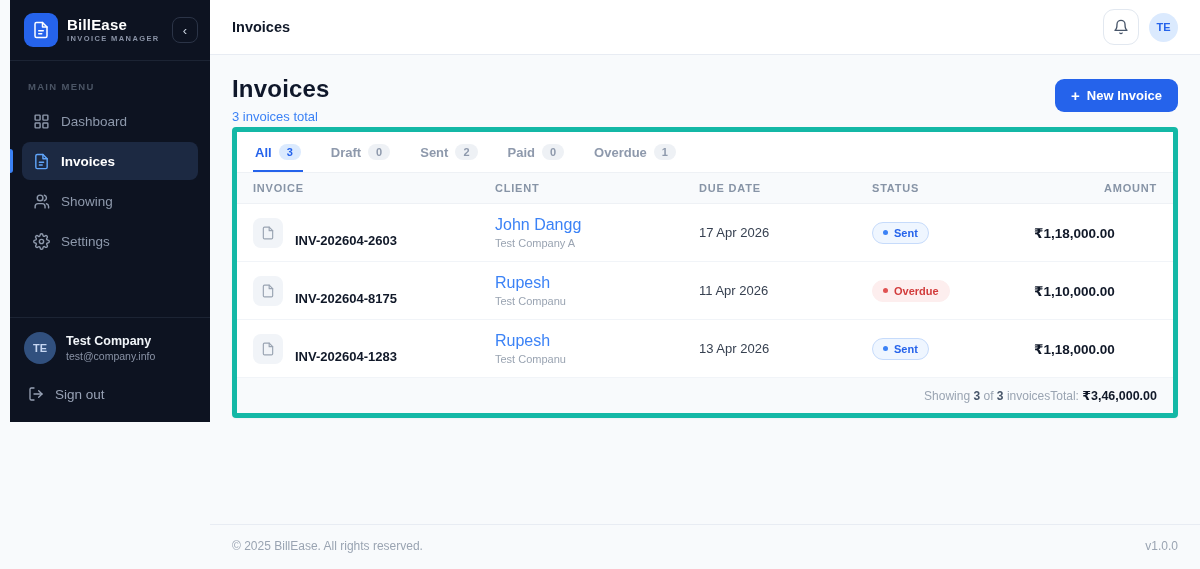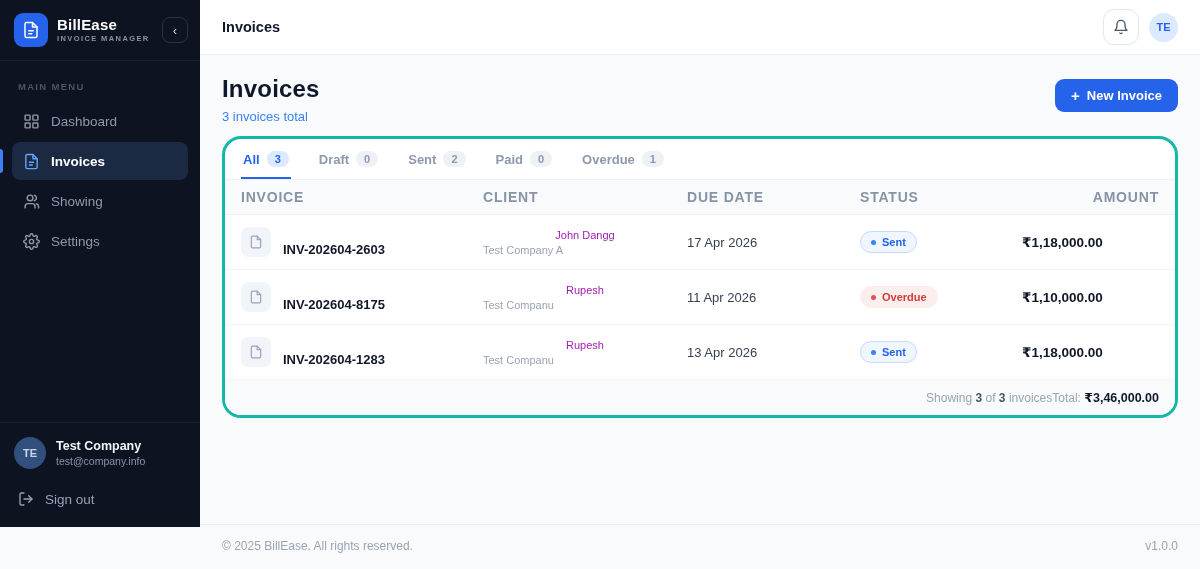--- a/index.html
+++ b/index.html
@@ -4,22 +4,22 @@
 <style>
   * { margin:0; padding:0; box-sizing:border-box; }
   html,body { width:1200px; height:569px; overflow:hidden; }
   body {
     font-family:"Liberation Sans","DejaVu Sans",sans-serif;
     display:flex; background:#f8fafc; color:#0f172a;
   }
 
   
   .sidebar {
-    width:200px; min-width:200px; height:527px; background:#0d1321;
-    display:flex; flex-direction:column; position:relative;
+    width:200px; min-width:200px; height:422px; background:#0d1321;
+    display:flex; flex-direction:column; position:relative;margin-left:10px;
   }
   .sb-header {
     height:61px; display:flex; align-items:center; gap:9px;
     padding:0 12px 0 14px; border-bottom:1px solid #1c2434;
   }
   .logo-box {
     width:34px; height:34px; background:#2563eb; border-radius:9px;
     display:flex; align-items:center; justify-content:center; flex-shrink:0;
   }
   .brand { flex:1; line-height:1.15; }
@@ -86,49 +86,49 @@
   .page-sub { font-size:13px; color:#3b82f6; margin-top:6px; }
   .new-invoice-btn {
     background:#2563eb; color:#ffffff; border:none; border-radius:9px;
     font-size:13px; font-weight:bold; padding:9px 16px; cursor:pointer;
     display:flex; align-items:center; gap:7px; margin-top:4px;
   }
   .new-invoice-btn .plus { font-size:15px; font-weight:bold; line-height:1; }
 
   
   .card {
-    margin-top:12px; background:#ffffff; border:3px solid #14b8a6; border-radius:19px;
+    margin-top:3px; background:#ffffff; border:5px solid #14b8a6; border-radius:4px;
     overflow:hidden; box-shadow:0 1px 2px rgba(16,24,40,.04);
   }
   .tabs { display:flex; gap:26px; padding:0 16px; border-bottom:1px solid #eef1f5; }
   .tab {
     display:flex; align-items:center; gap:7px; padding:12px 2px 10px 2px;
     font-size:13px; font-weight:bold; color:#8e99ac; cursor:pointer;
     border-bottom:2px solid transparent;
   }
   .tab.active { color:#2563eb; border-bottom-color:#2563eb; }
   .tab-count {
     background:#eef1f5; color:#8e99ac; font-size:11px; font-weight:bold;
     border-radius:999px; padding:2px 8px;
   }
   .tab.active .tab-count { background:#dbeafe; color:#2563eb; }
 
   .tgrid { display:grid; grid-template-columns:242px 204px 173px 162px 1fr; align-items:center; }
   .thead { background:#f8fafc; border-bottom:1px solid #eef1f5; padding:9px 16px; }
-  .th { font-size:14px; font-weight:bold; color:#8794a6; letter-spacing:.8px; }
+  .th { font-size:11px; font-weight:bold; color:#8794a6; letter-spacing:.8px; }
   .th.right { text-align:right; }
 
   .trow { padding:12px 16px; border-bottom:1px solid #f1f4f8; cursor:pointer; }
   .cell-invoice { display:flex; align-items:flex-end; gap:12px; }
   .file-chip {
     width:30px; height:30px; background:#f1f4f8; border-radius:8px;
     display:flex; align-items:center; justify-content:center; flex-shrink:0;
   }
   .inv-num { font-size:13px; font-weight:bold; color:#101828; }
-  .client-name { font-size:11px; color:#a21caf;text-align:center; }
+  .client-name { font-size:16px; color:#3b82f6; }
   .client-co { font-size:11px; color:#9aa4b2; margin-top:3px; }
   .due { font-size:13px; color:#374151; }
   .badge {
     display:inline-flex; align-items:center; gap:6px; font-size:11px; font-weight:bold;
     border-radius:999px; padding:4px 10px;
   }
   .badge .dot { width:5px; height:5px; border-radius:50%; }
   .badge-sent { background:#eff6ff; border:1px solid #c6dbfb; color:#2563eb; }
   .badge-sent .dot { background:#3b82f6; }
   .badge-overdue { background:#fdeeee; border:1px solid #fdeeee; color:#d23b3b; }

